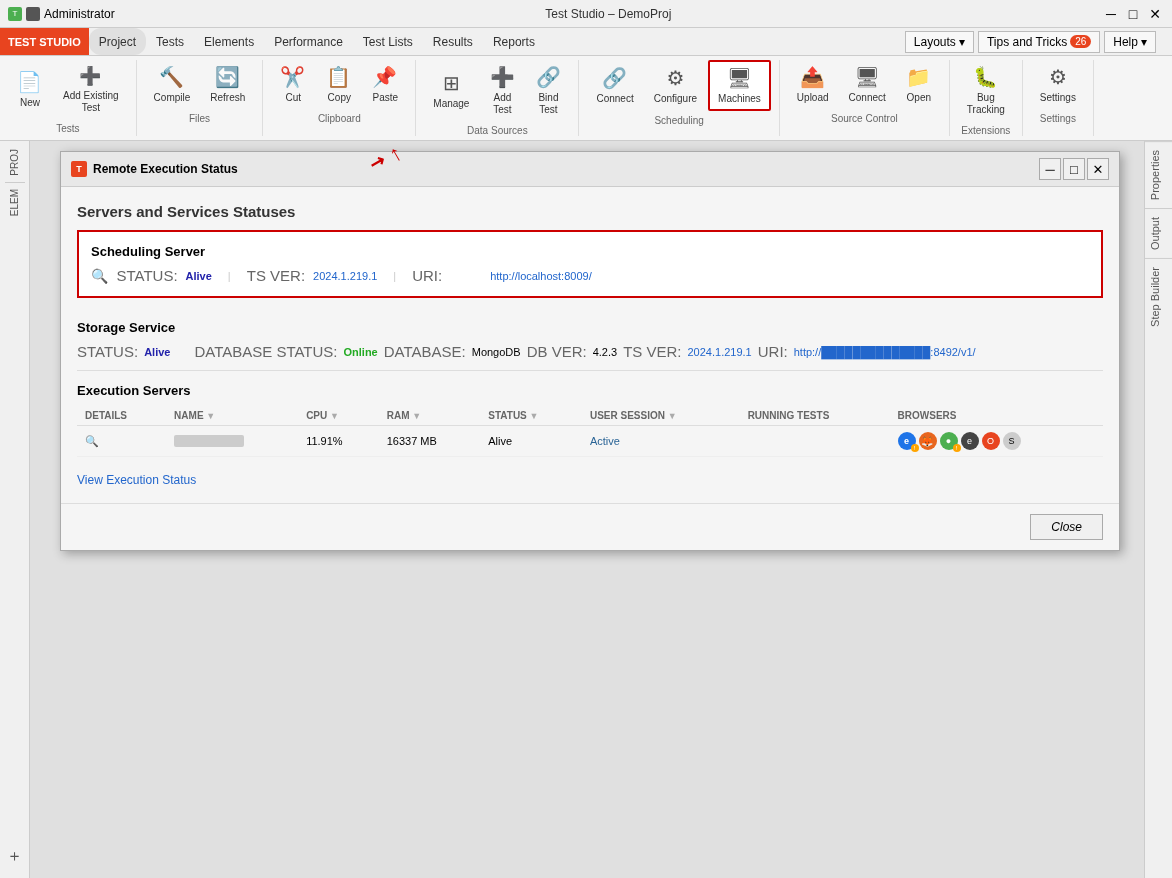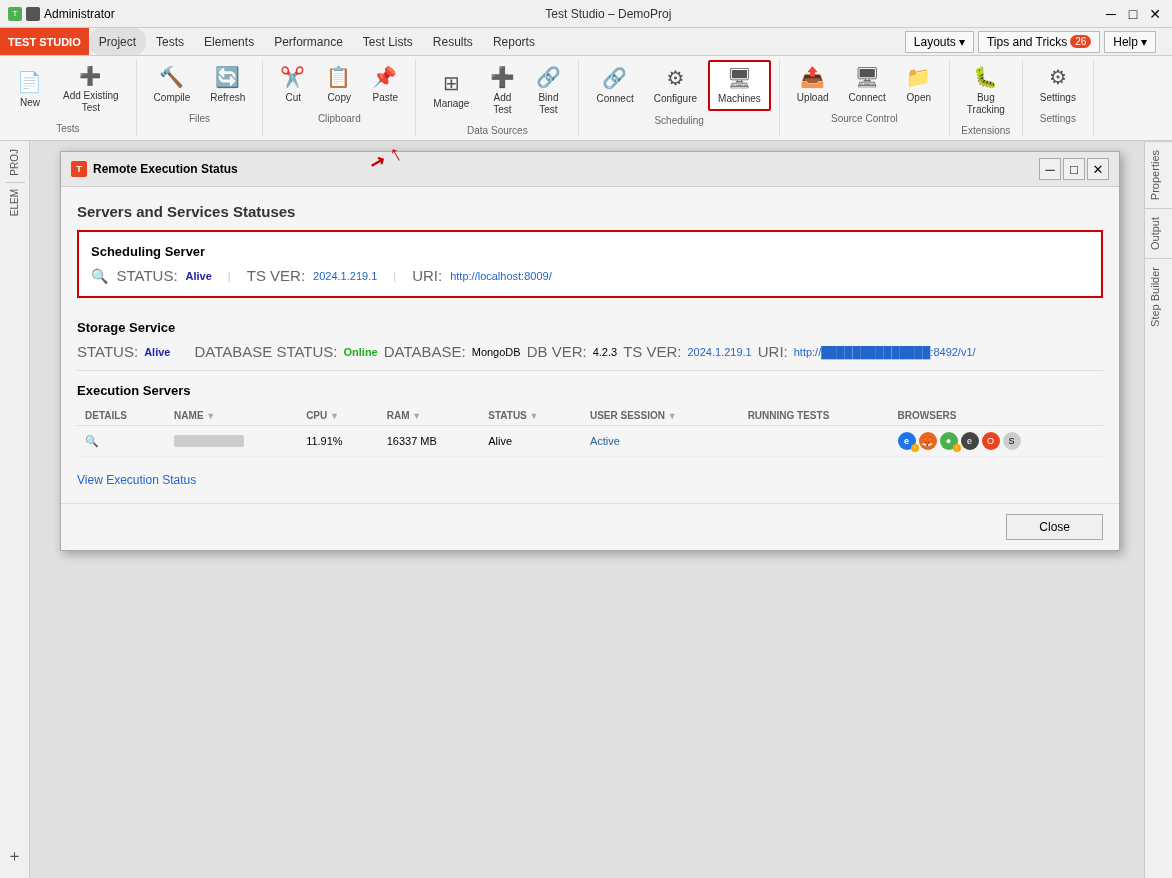--- a/index.html
+++ b/index.html
@@ -146,21 +146,21 @@
       margin-bottom: 12px;
       background: white;
     }
     .server-name { font-size: 13px; font-weight: 600; margin-bottom: 8px; }
     .server-info { display: flex; align-items: center; gap: 8px; font-size: 11px; }
     .search-icon-sm { font-size: 14px; color: #555; }
     .label-text { color: #666; font-size: 15px; }
     .status-alive { color: #22a; font-weight: bold; }
     .status-online { color: #2a2; font-weight: bold; }
     .ts-ver { color: #2266cc; }
-    .uri-link { color: #2266cc; text-decoration: none; cursor: pointer; }
+    .uri-link { color: #2266cc; text-decoration: none; cursor: pointer; margin-left: 40px; }
 
     
     .storage-service-box { margin-bottom: 12px; padding: 10px 0; border-bottom: 1px solid #ddd; }
 
     
     .exec-servers-section { margin-bottom: 16px; }
     .exec-title { font-size: 13px; font-weight: 600; margin-bottom: 8px; }
     .exec-table { width: 100%; border-collapse: collapse; font-size: 11px; }
     .exec-table th {
       text-align: left; padding: 4px 8px; color: #666; font-weight: 600; font-size: 10px;
@@ -173,25 +173,26 @@
 
     
     .dialog-footer {
       padding: 10px 16px;
       display: flex;
       justify-content: flex-end;
       border-top: 1px solid #ddd;
       background: #f5f5f5;
     }
     .close-btn {
-      padding: 5px 32px;
+      padding: 5px 20px;
       background: #f0f0f0;
       border: 1px solid #aaa;
       cursor: pointer;
       font-size: 12px;
+      font-style: italic;
     }
 
     
     .view-exec-link { color: #2266cc; text-decoration: none; cursor: pointer; font-size: 12px; }
 
     .small-logo {
       width: 16px; height: 16px; background: #e8441f; border-radius: 2px;
       display: flex; align-items: center; justify-content: center; color: white; font-size: 9px; font-weight: bold;
     }
   </style>

